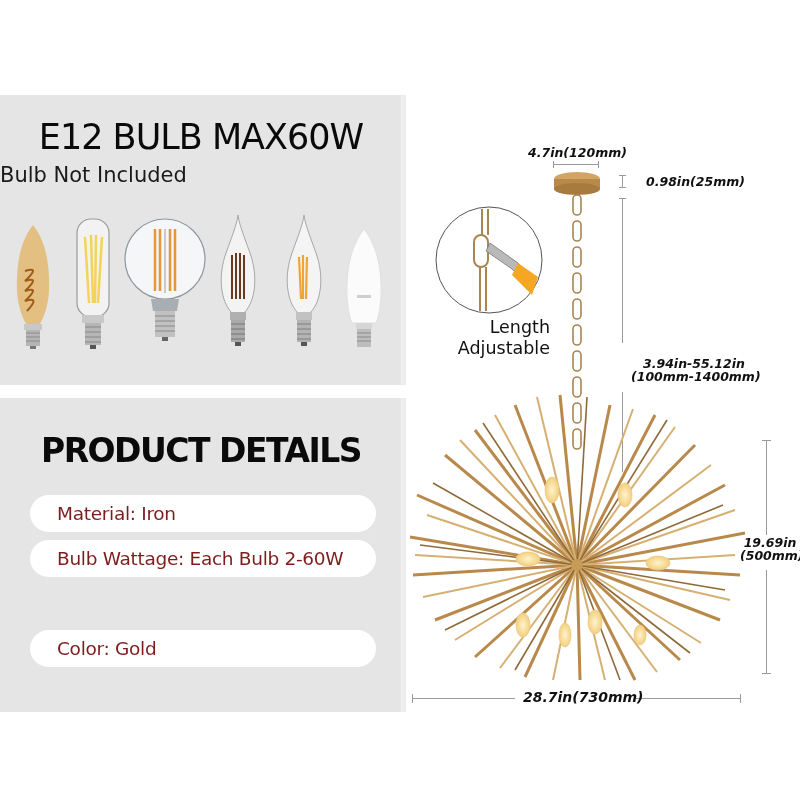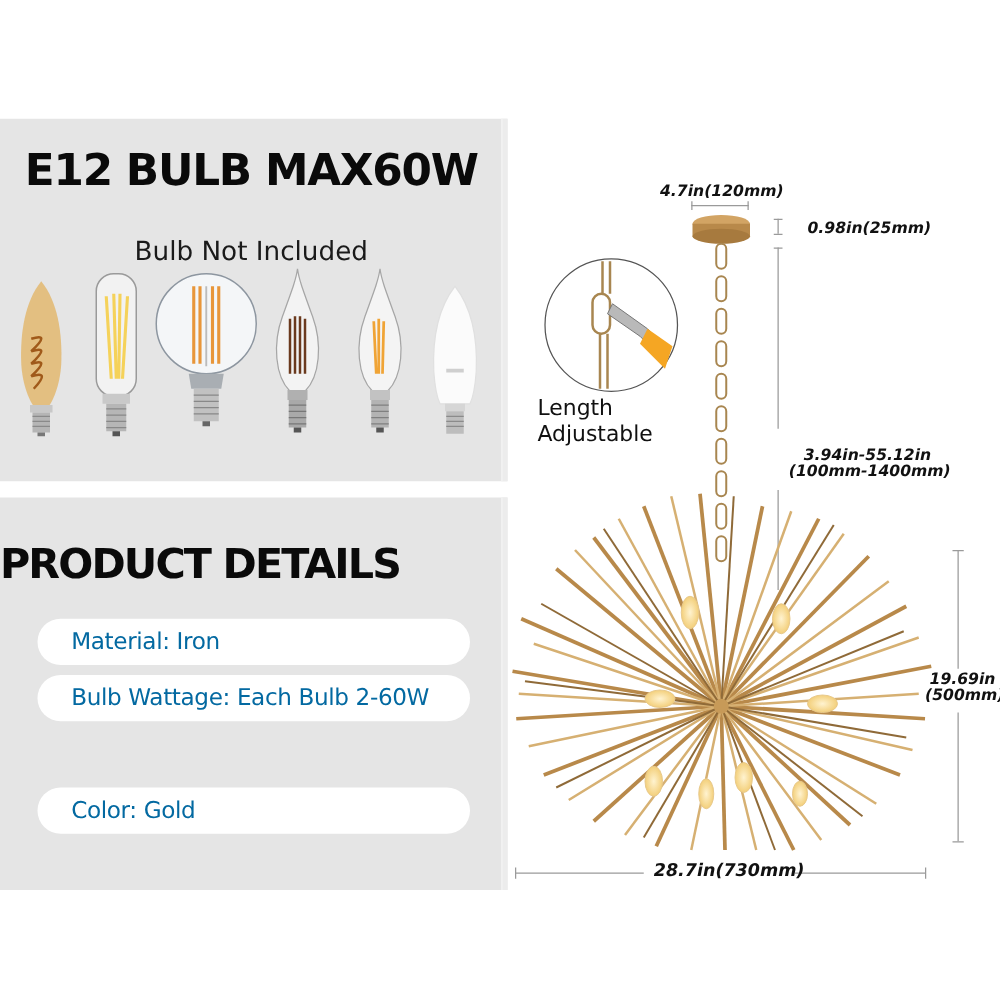--- a/index.html
+++ b/index.html
@@ -5,37 +5,37 @@
   * { box-sizing: border-box; margin: 0; padding: 0; }
   html, body { width: 800px; height: 800px; background: #ffffff; overflow: hidden; }
   body { position: relative; font-family: "DejaVu Sans", sans-serif; color: #111; }
 
   .panel { position: absolute; left: 0; width: 406px; background: #e5e5e5; }
   .panel::after { content: ""; position: absolute; right: 0; top: 0; bottom: 0; width: 4px; background: #ececec; border-left: 1px solid #f3f3f3; }
   #panel-bulbs { top: 95px; height: 290px; }
   #panel-details { top: 398px; height: 314px; }
 
   .bulb-title { position: absolute; top: 22px; left: 0; width: 402px; text-align: center;
-    font-weight: bold; font-size: 35px; letter-spacing: -1px; color: #0a0a0a; }
-  .bulb-sub { position: absolute; top: 68px; left: 0; width: 402px; text-align: center;
-    font-size: 21px; color: #1a1a1a; margin-top: 26px; }
+    font-weight: normal; font-size: 35px; letter-spacing: -1px; color: #0a0a0a; }
+  .bulb-sub { position: absolute; top: 68px; left: 0; width: 402px; text-align: left;
+    font-size: 21px; color: #1a1a1a; }
 
   .bulbs { position: absolute; top: 118px; left: 0; width: 402px; height: 170px; }
   .bulb { position: absolute; }
 
-  .details-title { position: absolute; top: 33px; left: 0; width: 402px; 
+  .details-title { position: absolute; top: 33px; left: 0; width: 402px; text-align: center;
     font-weight: bold; font-size: 33px; letter-spacing: -1.5px; color: #0a0a0a; }
   .detail-pill { position: absolute; left: 30px; width: 346px; height: 37px; border-radius: 19px;
-    background: #ffffff; font-size: 18.5px; color: #0369a1; line-height: 37px; padding-left: 27px; letter-spacing: -0.3px; }
+    background: #ffffff; font-size: 18.5px; color: #7f1d1d; line-height: 37px; padding-left: 27px; letter-spacing: -0.3px; }
 
   .dim-label { position: absolute; font-weight: bold; font-size: 12.5px; color: #111; white-space: nowrap; line-height: 13px; font-style: italic; }
   .dim-line { position: absolute; background: #9a9a9a; }
   .tick { position: absolute; background: #9a9a9a; }
 
-  .inset-label { position: absolute; left: 430px; width: 120px; text-align: left; font-size: 17.5px; line-height: 21px; color: #111; }
+  .inset-label { position: absolute; left: 430px; width: 120px; text-align: right; font-size: 17.5px; line-height: 21px; color: #111; }
 </style>
 </head>
 <body>
 
 <div id="panel-bulbs" class="panel">
   <div class="bulb-title">E12 BULB MAX60W</div>
   <div class="bulb-sub">Bulb Not Included</div>
 
   <div class="bulbs">
 

